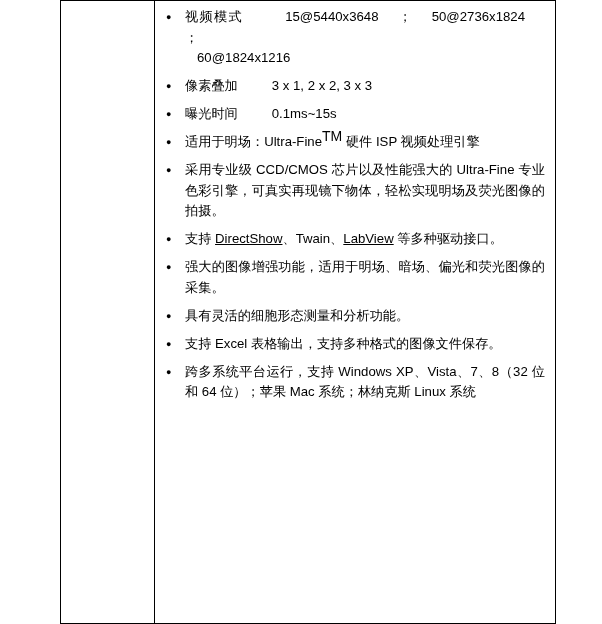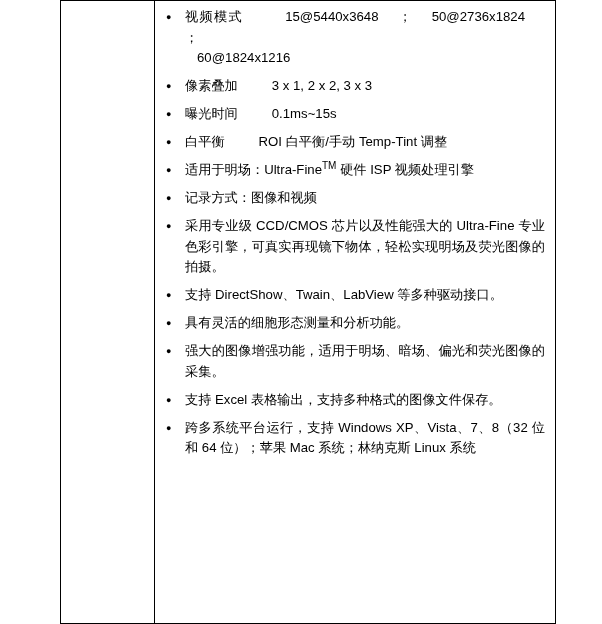--- a/index.html
+++ b/index.html
@@ -66,25 +66,25 @@
     left: 3px;
     top: 0;
     font-size: 9px;
     line-height: 21px;
     color: #000;
   }
   .gap-sm { display:inline-block; width: 20px; }
   .gap-md { display:inline-block; width: 34px; }
   .gap-lg { display:inline-block; width: 42px; }
   sup.tm {
-    font-size: 10px;
+    font-size: 14px;
     vertical-align: super;
     line-height: 0;
   }
-  .u { }
+  .u { text-decoration: underline; }
 </style>
 </head>
 <body>
 
 <div class="page">
   <div class="table">
 
     <div class="col-label">
       <span></span>
     </div>
@@ -97,39 +97,35 @@
         </li>
 
         <li>
           <span>像素叠加</span><span class="gap-md"></span><span>3 x 1, 2 x 2, 3 x 3</span>
         </li>
 
         <li>
           <span>曝光时间</span><span class="gap-md"></span><span>0.1ms~15s</span>
         </li>
 
-        <li>
-          <span>白平衡</span><span class="gap-md"></span><span>ROI 白平衡/手动 Temp-Tint 调整</span>
-        </li>
 
         <li>
           <span>适用于明场：Ultra-Fine</span><sup class="tm">TM</sup><span> 硬件 ISP 视频处理引擎</span>
         </li>
 
-        <li>记录方式：图像和视频</li>
 
         <li>采用专业级 CCD/CMOS 芯片以及性能强大的 Ultra-Fine 专业色彩引擎，可真实再现镜下物体，轻松实现明场及荧光图像的拍摄。</li>
 
         <li>
           <span>支持 </span><span class="u">DirectShow</span><span>、Twain、</span><span class="u">LabView</span><span> 等多种驱动接口。</span>
         </li>
 
+        <li>强大的图像增强功能，适用于明场、暗场、偏光和荧光图像的采集。</li>
+
         <li>具有灵活的细胞形态测量和分析功能。</li>
-
-        <li>强大的图像增强功能，适用于明场、暗场、偏光和荧光图像的采集。</li>
 
 
 
         <li>支持 Excel 表格输出，支持多种格式的图像文件保存。</li>
 
         <li>跨多系统平台运行，支持 Windows XP、Vista、7、8（32 位和 64 位）；苹果 Mac 系统；林纳克斯 Linux 系统</li>
 
       </ul>
     </div>
   </div>

